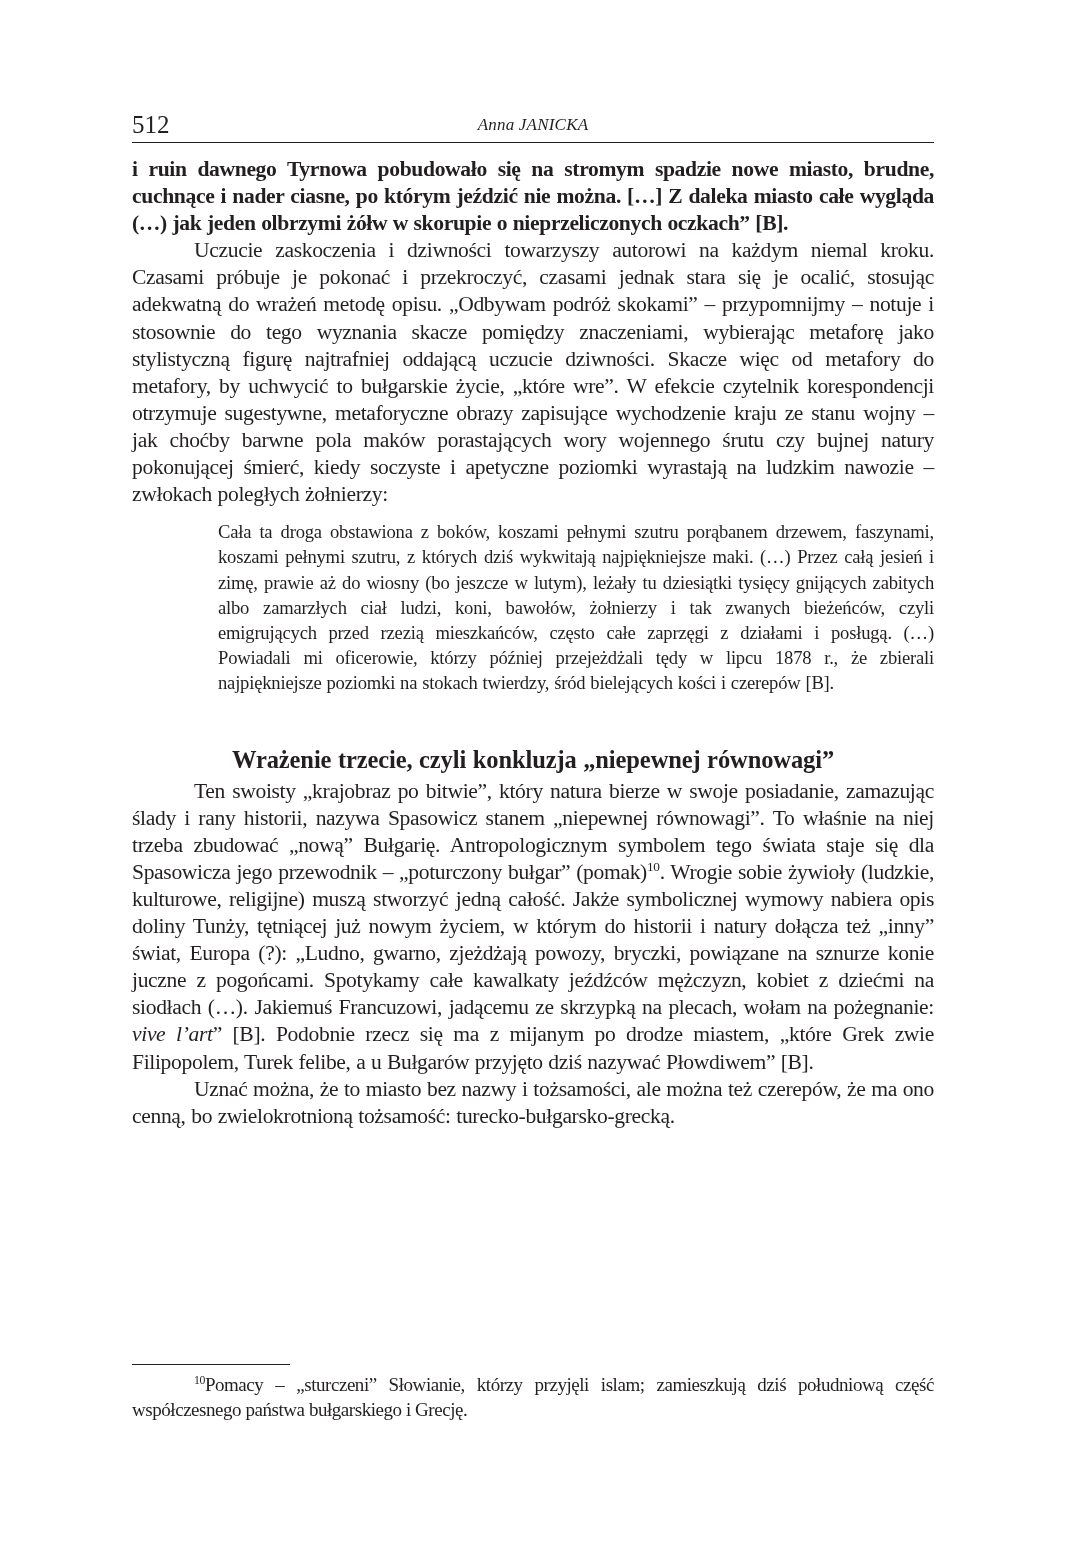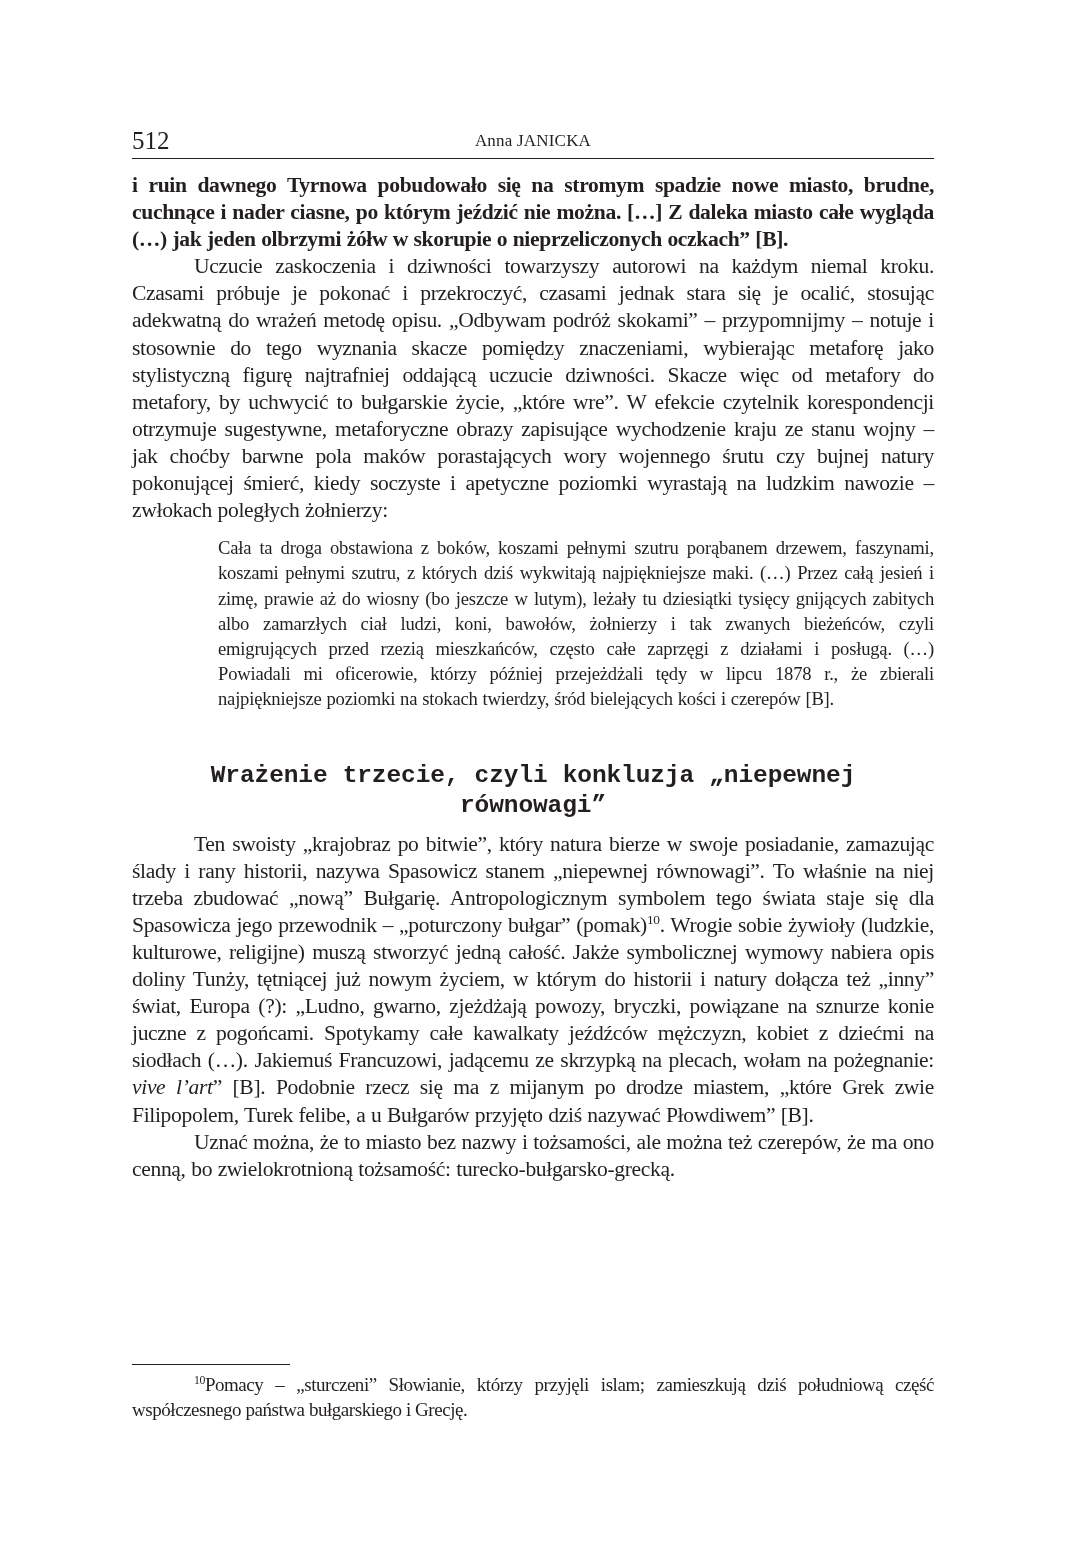--- a/index.html
+++ b/index.html
@@ -1,26 +1,26 @@
 <!DOCTYPE html>
 <html><head>
 <meta charset="utf-8">
 <style>
   html, body { margin: 0; padding: 0; background: #ffffff; }
   body { width: 1080px; height: 1550px; position: relative; overflow: hidden; color: #231f20; font-family: "Liberation Serif", "DejaVu Serif", serif; }
-  .page { position: absolute; left: 132px; top: 124px; width: 802px; }
+  .page { position: absolute; left: 132px; top: 108px; width: 802px; }
   .running-head { position: relative; height: 34px; border-bottom: 1.5px solid #231f20; }
   .page-number { position: absolute; left: 0; top: 2px; font-size: 25px; line-height: 30px; }
-  .running-title { position: absolute; left: 0; right: 0; top: 6px; text-align: center; font-size: 17px; line-height: 22px; letter-spacing: 0.2px; }
+  .running-title { position: absolute; left: 0; right: 0; top: 6px; text-align: center; font-style: italic; font-size: 17px; line-height: 22px; letter-spacing: 0.2px; }
   .body-text { margin-top: 13px; font-size: 21.6px; line-height: 27.1px; text-align: justify; letter-spacing: -0.35px; word-spacing: 0.5px; }
   .body-text p { margin: 0; }
   .indent { text-indent: 62px; }
   .noindent { text-indent: 0; font-weight: bold; }
   .block-quote { margin: 11px 0 0 86px; font-size: 18.6px; line-height: 25.2px; text-align: justify; letter-spacing: -0.2px; }
-  .section-heading { margin: 49px 0 10px 0; text-align: center; font-weight: bold; font-size: 24.5px; line-height: 30px; padding-left: 0px; letter-spacing: -0.1px; font-family: Liberation Mono, monospace; }
+  .section-heading { margin: 49px 0 3px 0; text-align: center; font-weight: bold; font-size: 24.5px; line-height: 30px; padding-left: 0px; letter-spacing: -0.1px; }
   .footnote-rule { position: absolute; left: 132px; top: 1364px; width: 158px; border-top: 1.3px solid #231f20; }
   .footnote { position: absolute; left: 132px; top: 1372px; width: 802px; font-size: 19px; line-height: 25px; text-align: justify; letter-spacing: -0.45px; }
   .footnote p { margin: 0; text-indent: 62px; }
   sup { font-size: 62%; line-height: 0; vertical-align: super; }
   em { font-style: italic; }
 </style>
 </head>
 <body>
 
 <div class="page">

